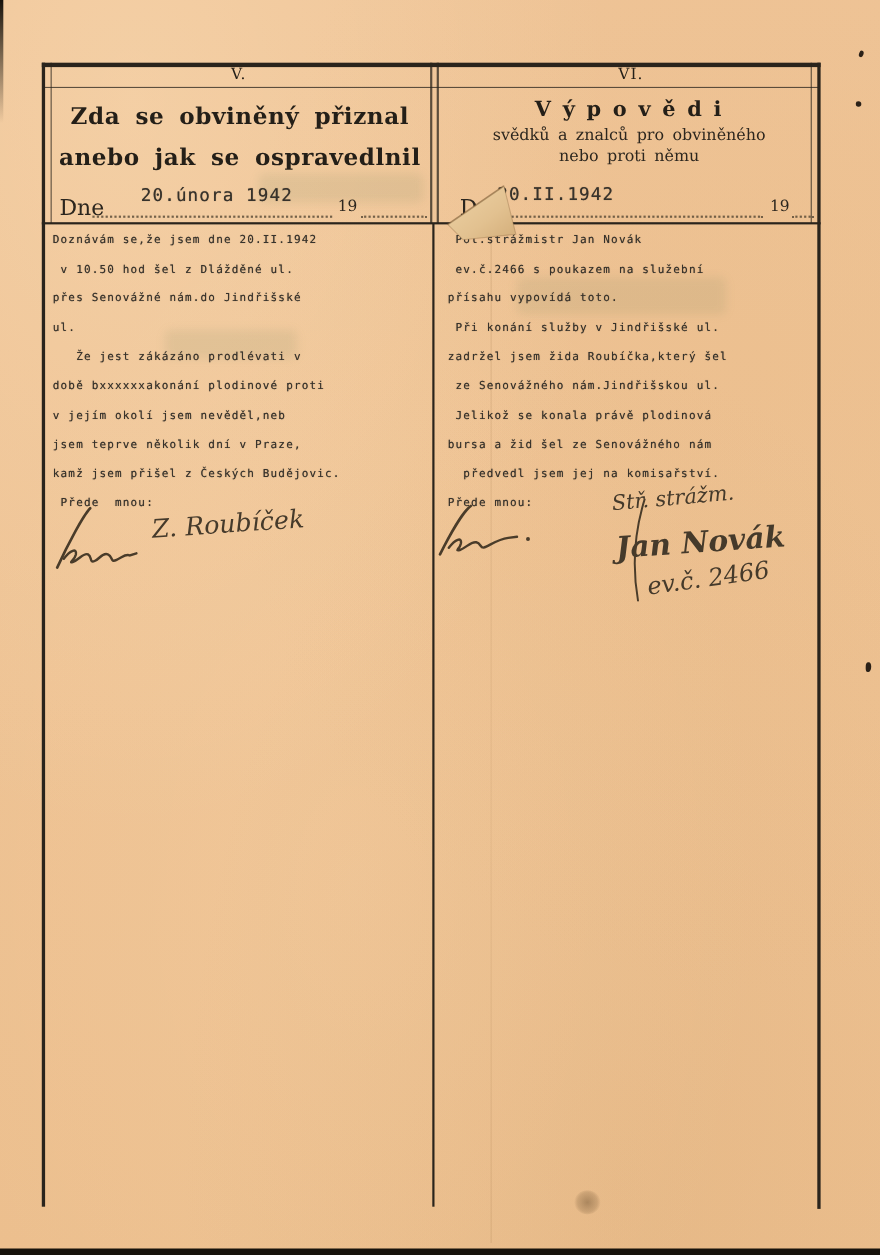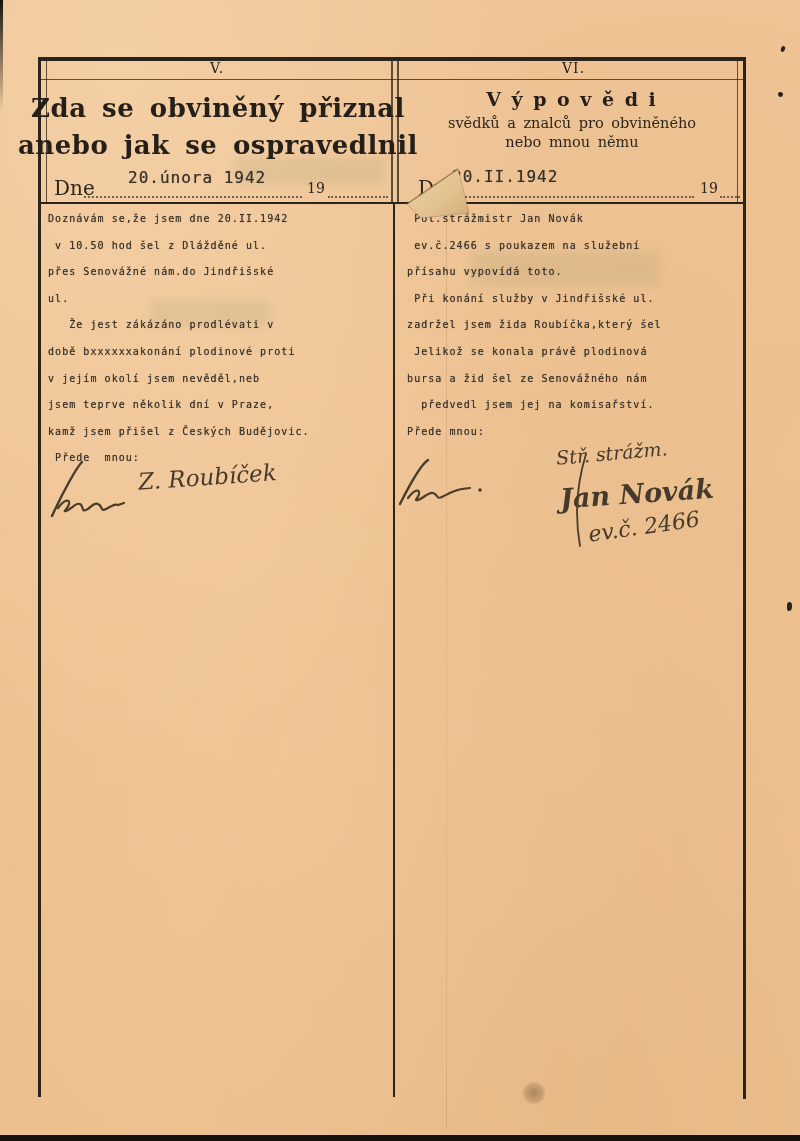--- a/index.html
+++ b/index.html
@@ -14,21 +14,21 @@
       radial-gradient(ellipse at 70% 95%, rgba(206,158,104,.20), transparent 50%),
       linear-gradient(180deg, #efc497 0%, #eec293 55%, #ecbf8e 100%);
     font-family:"DejaVu Serif","Liberation Serif",serif;
     color:#332e28;
   }
   
   .rule{position:absolute;background:#2a241c;}
   .rule.soft{opacity:.75;}
   
   .sec-num{position:absolute;top:60px;font-size:14px;letter-spacing:1px;color:#241f18;}
-  .title-line{position:absolute;font-weight:bold;font-size:26px;color:#241f18;
+  .title-line{position:absolute;font-weight:bold;font-size:21px;color:#241f18;
     word-spacing:6px;letter-spacing:.5px;white-space:nowrap;transform:translateX(-50%);}
   .subtitle-line{position:absolute;font-size:14.5px;color:#2c261e;word-spacing:3px;
     white-space:nowrap;transform:translateX(-50%);}
   .vypovedi{position:absolute;font-weight:bold;font-size:19px;letter-spacing:2px;
     color:#241f18;white-space:nowrap;transform:translateX(-50%);}
   .dne-label{position:absolute;font-size:20px;color:#2c261e;}
   .year-label{position:absolute;font-size:14px;color:#2c261e;}
   .dotline{position:absolute;height:2px;border-bottom:2px dotted rgba(74,62,44,.75);}
   
   .typed{font-family:"DejaVu Sans Mono","Liberation Mono",monospace;
@@ -86,21 +86,21 @@
   <div class="title-line" style="left:218px;top:93px;">Zda se obviněný přiznal</div>
   <div class="title-line" style="left:218px;top:130px;">anebo jak se ospravedlnil</div>
   <div class="dne-label" style="left:54px;top:176px;">Dne</div>
   <div class="dotline" style="left:84px;top:194px;width:218px;"></div>
   <div class="typed typed-date" style="left:128px;top:168px;">20.února 1942</div>
   <div class="year-label" style="left:307px;top:180px;">19</div>
   <div class="dotline" style="left:328px;top:194px;width:60px;"></div>
 
   <div class="vypovedi" style="left:572px;top:88px;">V ý p o v ě d i</div>
   <div class="subtitle-line" style="left:572px;top:115px;">svědků a znalců pro obviněného</div>
-  <div class="subtitle-line" style="left:572px;top:134px;">nebo mnou němu</div>
+  <div class="subtitle-line" style="left:572px;top:134px;">nebo proti němu</div>
   <div class="dne-label" style="left:418px;top:176px;">Dne</div>
   <div class="dotline" style="left:446px;top:194px;width:248px;"></div>
   <div class="typed typed-date" style="left:452px;top:167px;">20.II.1942</div>
   <div class="year-label" style="left:700px;top:180px;">19</div>
   <div class="dotline" style="left:720px;top:194px;width:20px;"></div>
 
   <div class="col typed" style="left:48px;" id="left-col">
       <div class="typed-line">Doznávám se,že jsem dne 20.II.1942</div>
       <div class="typed-line"> v 10.50 hod šel z Dlážděné ul.</div>
       <div class="typed-line">přes Senovážné nám.do Jindřišské</div>
@@ -111,20 +111,21 @@
       <div class="typed-line">jsem teprve několik dní v Praze,</div>
       <div class="typed-line">kamž jsem přišel z Českých Budějovic.</div>
       <div class="typed-line"> Přede  mnou:</div>
     </div>
   <div class="col typed" style="left:400px;" id="right-col">
       <div class="typed-line">  Pol.strážmistr Jan Novák</div>
       <div class="typed-line">  ev.č.2466 s poukazem na služební</div>
       <div class="typed-line"> přísahu vypovídá toto.</div>
       <div class="typed-line">  Při konání služby v Jindřišské ul.</div>
       <div class="typed-line"> zadržel jsem žida Roubíčka,který šel</div>
+      <div class="typed-line">  ze Senovážného nám.Jindřišskou ul.</div>
       <div class="typed-line">  Jelikož se konala právě plodinová</div>
       <div class="typed-line"> bursa a žid šel ze Senovážného nám</div>
       <div class="typed-line">   předvedl jsem jej na komisařství.</div>
       <div class="typed-line"> Přede mnou:</div>
     </div>
 
   <svg class="sig-svg" style="left:48px;top:458px;" width="105" height="60" viewBox="0 0 105 60">
     <path d="M4,58 C14,36 28,10 34,4" stroke="#4a3c2a" stroke-width="2.4" fill="none" stroke-linecap="round"></path>
     <path d="M10,50 C16,42 22,40 21,46 C20,51 14,54 18,53 C24,51 28,44 32,46 C36,48 33,54 38,52 C43,50 45,44 50,46 C55,48 52,54 58,51 C63,49 66,45 70,47 L76,45" stroke="#4a3c2a" stroke-width="2.2" fill="none" stroke-linecap="round"></path>
   </svg>

